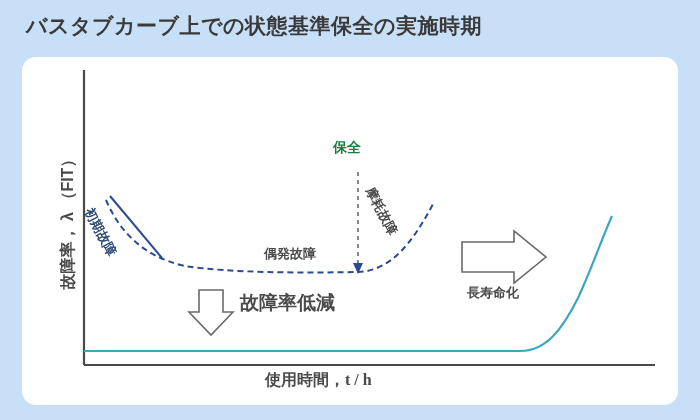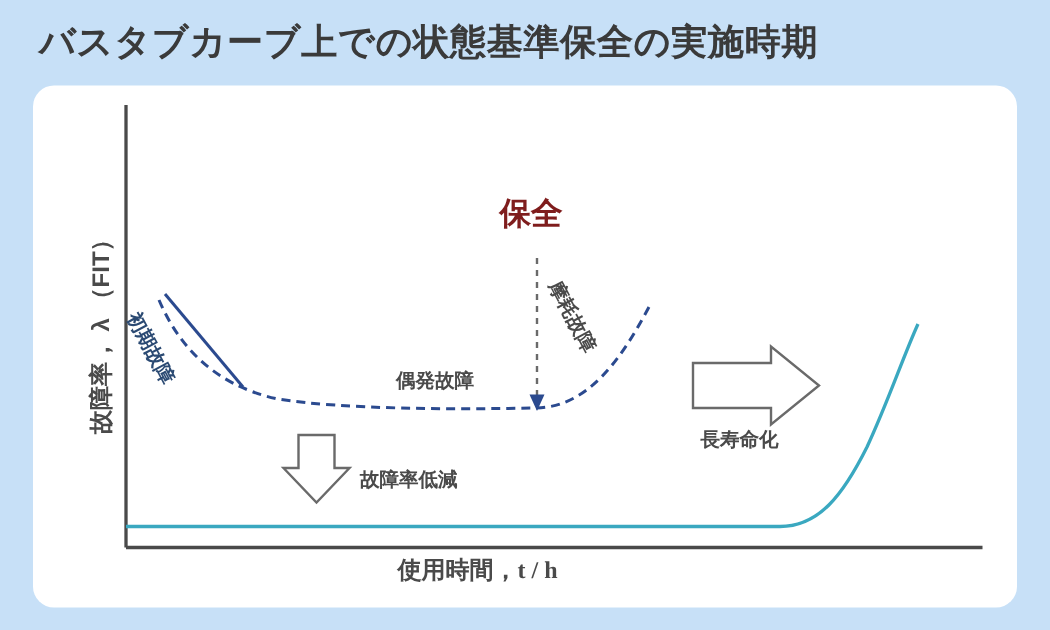--- a/index.html
+++ b/index.html
@@ -11,21 +11,21 @@
     height: 420px;
     background: #c7e0f7;
     font-family: "Liberation Sans", "DejaVu Sans", sans-serif;
     overflow: hidden;
     position: relative;
   }
   #page-title {
     position: absolute;
     left: 26px;
     top: 12px;
-    font-size: 24px;
+    font-size: 21px;
     font-weight: bold;
     color: #3a3a3a;
     letter-spacing: 0.5px;
     white-space: nowrap;
   }
   #chart-card {
     position: absolute;
     left: 22px;
     top: 57px;
     width: 656px;
@@ -79,28 +79,28 @@
   #label-wearout-failure {
     left: 377px;
     top: 184px;
     font-size: 13px;
     color: #4a4a4a;
     transform: rotate(62deg);
     transform-origin: left top;
   }
   #label-maintenance {
     left: 333px;
-    top: 128px;
-    font-size: 21px;
-    color: #7f1d1d;
+    top: 139px;
+    font-size: 14px;
+    color: #15803d;
   }
   #label-failure-reduction {
     left: 240px;
-    top: 311px;
-    font-size: 13px;
+    top: 290px;
+    font-size: 19px;
   }
   #label-life-extension {
     left: 467px;
     top: 284px;
     font-size: 13px;
   }
 </style>
 </head>
 <body>
 

